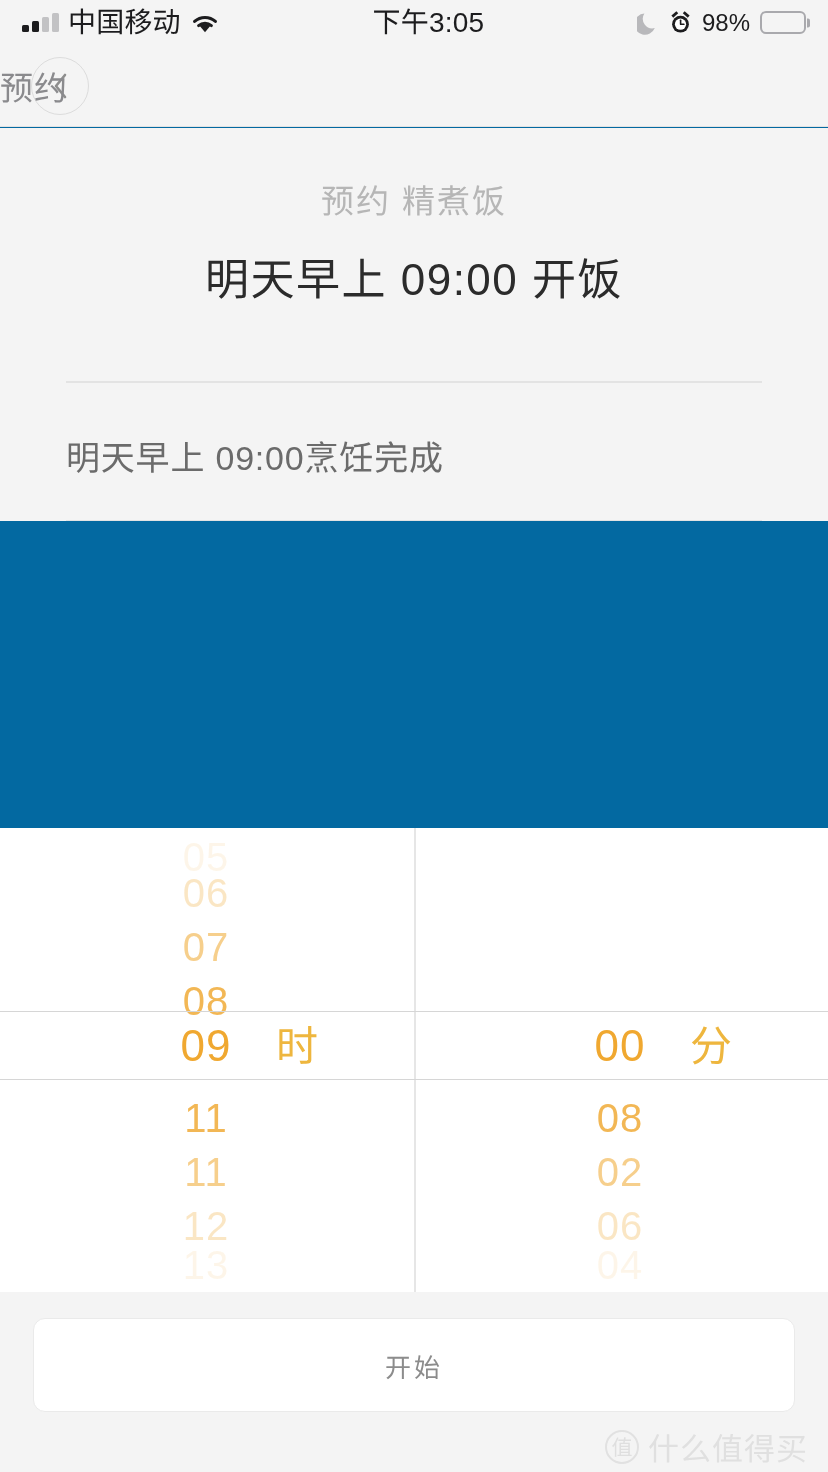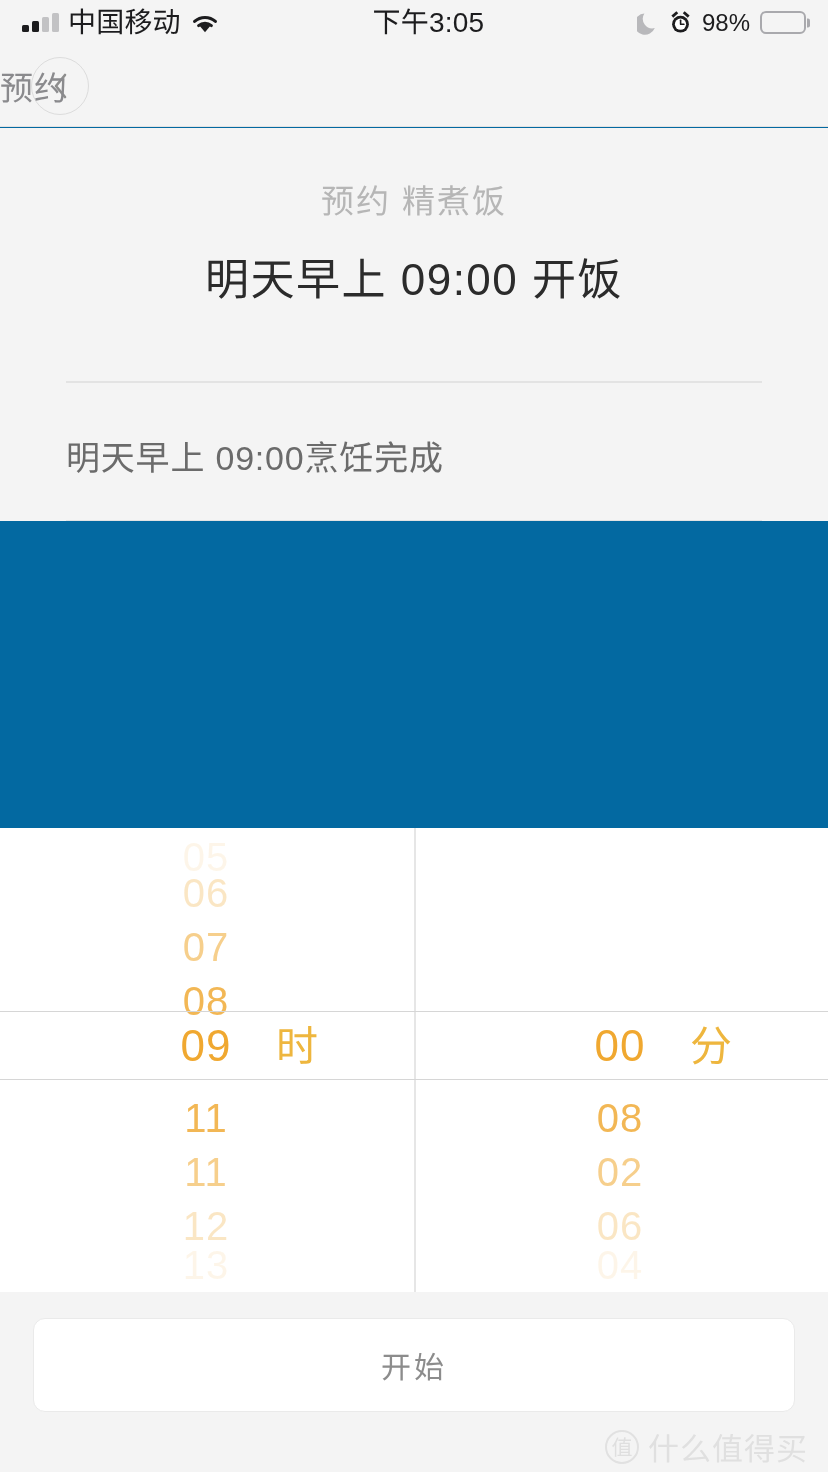--- a/index.html
+++ b/index.html
@@ -218,21 +218,21 @@
     background: #f4f4f4;
   }
   .startbtn {
     position: absolute;
     left: 33px; top: 26px;
     width: 762px; height: 94px;
     background: #ffffff;
     border: 1.5px solid #eaeaea;
     border-radius: 12px;
     font-family: inherit;
-    font-size: 30px;
+    font-size: 26px;
     color: #8c8c8c;
     letter-spacing: 3px;
     cursor: pointer;
   }
 
   
   .watermark {
     position: absolute;
     right: 20px; top: 1424px;
     display: flex;

